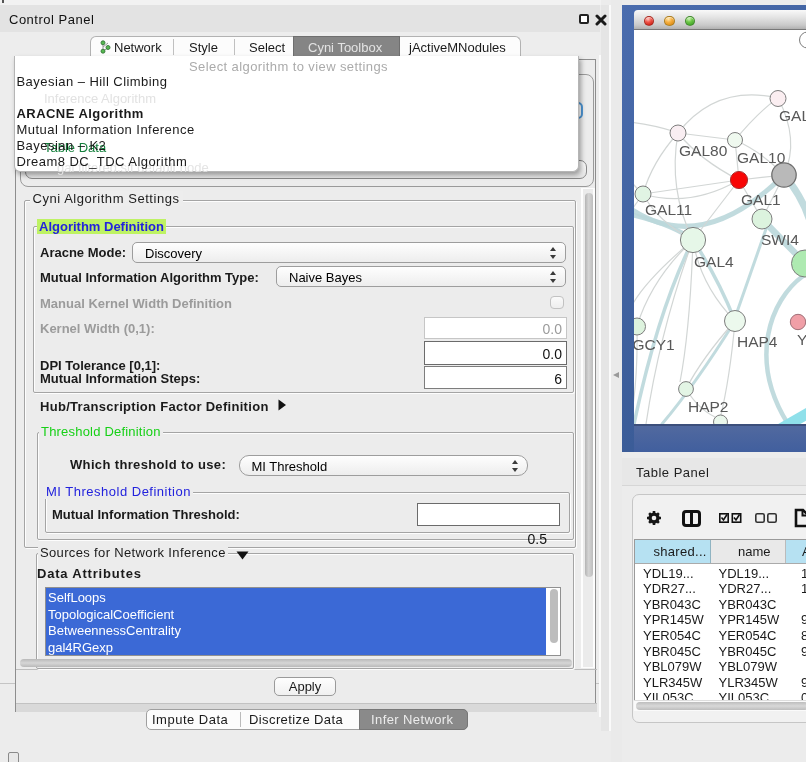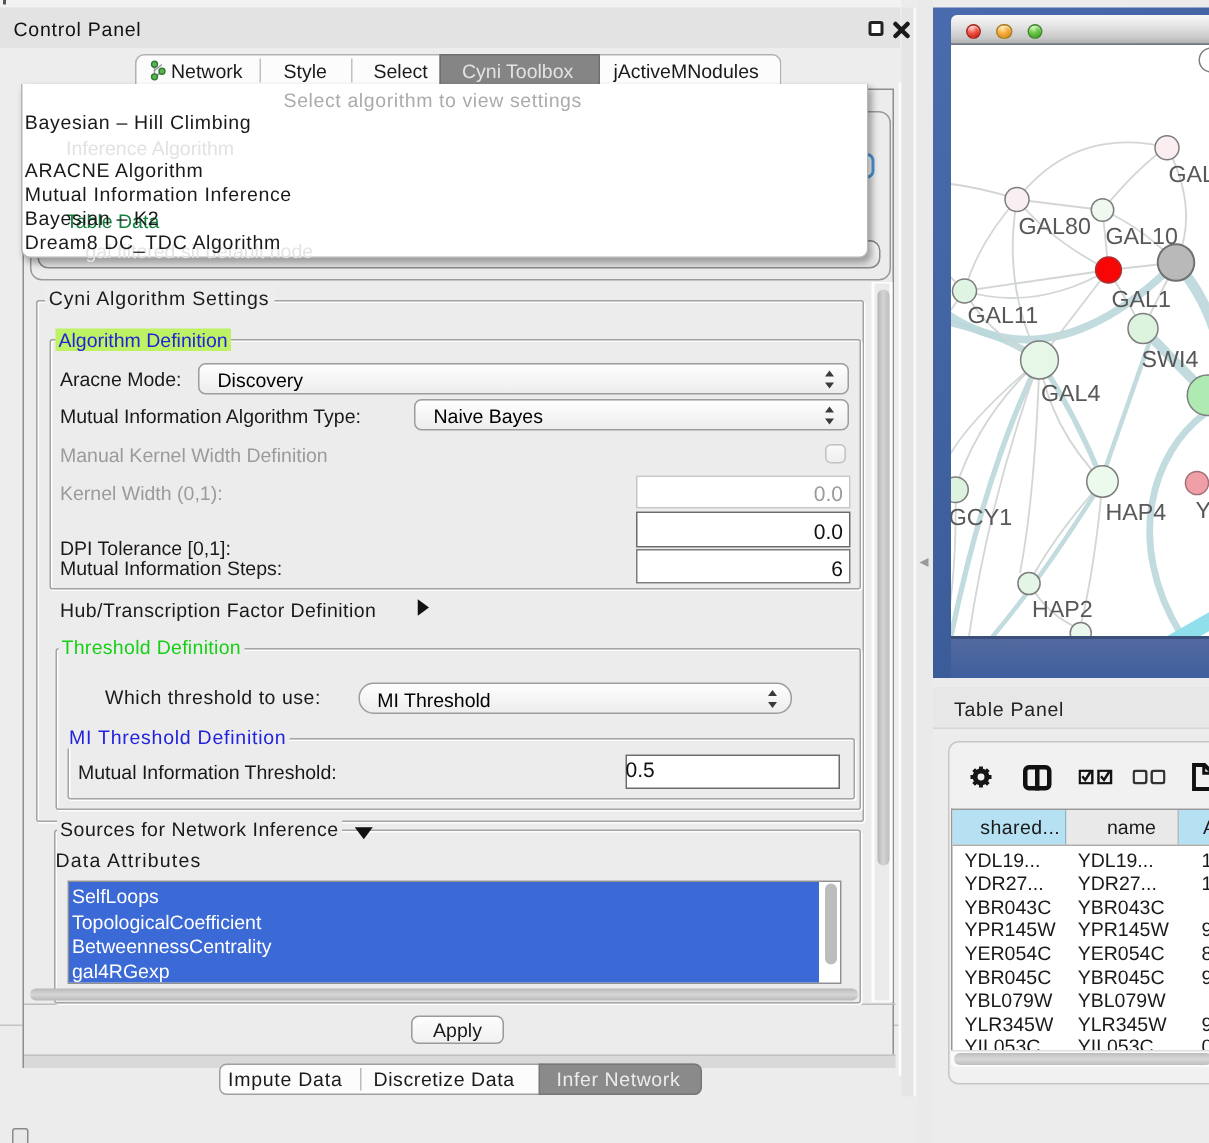--- a/index.html
+++ b/index.html
@@ -1,19 +1,19 @@
 <!DOCTYPE html>
 <html><head>
 <meta charset="utf-8">
 <style>
 * { margin:0; padding:0; box-sizing:border-box; }
 html,body { width:806px; height:762px; background:#ececec; font-family:"Liberation Sans", sans-serif; overflow:hidden; position:relative; }
 .abs { position:absolute; }
 .txt { position:absolute; font-size:13px; color:#1a1a1a; white-space:nowrap; }
-.b { font-weight:normal; }
+.b { font-weight:bold; }
 </style>
 </head>
 <body>
 
 <div class="abs" style="left:0;top:0;width:601px;height:5px;background:#f2f2f2;"></div>
 <div class="abs" id="cpwin" style="left:0;top:5px;width:600.5px;height:679px;background:#ededed;border-bottom:1px solid #c4c4c4;">
   <div class="abs" style="left:598.5px;top:50px;width:2px;height:662px;background:#fbfbfb;"></div>
 
   <div class="abs" style="left:0;top:0;width:600px;height:27px;background:#e3e3e3;"></div>
   <div class="txt" style="left:9px;top:7px;color:#111;letter-spacing:0.5px;">Control Panel</div>
@@ -91,21 +91,21 @@
   <div class="txt b" style="left:70px;top:452px;letter-spacing:0.35px;">Which threshold to use:</div>
   <div class="combo abs" style="left:238.5px;top:449.5px;width:289px;height:21px;border-radius:10px;">
     <span style="position:absolute;left:12px;top:3px;font-size:13px;">MI Threshold</span>
   </div>
 
   <div class="abs" style="left:44.5px;top:487px;width:525px;height:41px;border:1px solid #a4a4a4;border-radius:2px;box-shadow:1px 1px 0 #fdfdfd, inset 1px 1px 0 #fdfdfd;"></div>
   <div class="txt" style="left:44px;top:478.5px;background:#ececec;padding:0 2px;color:#2222dd;letter-spacing:0.5px;">MI Threshold Definition</div>
 
   <div class="txt b" style="left:52px;top:501.5px;">Mutual Information Threshold:</div>
   <div class="abs" style="left:417px;top:497.5px;width:143px;height:23px;border:1px solid #6b6b6b;background:#fff;"></div>
-  <div class="txt" style="left:417px;top:500px;width:130px;text-align:left;color:#111;font-size:14px;">0.5</div>
+  <div class="txt" style="left:417px;top:526px;width:130px;text-align:right;color:#111;font-size:14px;">0.5</div>
 
   <div class="abs" style="left:36px;top:548px;width:538px;height:116px;border:1px solid #a4a4a4;border-radius:2px;box-shadow:1px 1px 0 #fdfdfd, inset 1px 1px 0 #fdfdfd;"></div>
   <div class="txt" style="left:38px;top:540px;background:#ececec;padding:0 2px;letter-spacing:0.35px;">Sources for Network Inference</div>
   <svg class="abs" style="left:236px;top:544.5px;" width="13" height="11" viewBox="0 0 13 11">
       <path d="M0.5 1.5 L12.5 1.5 L6.5 9.5 Z" fill="#111"></path>
     </svg>
 
   <div class="txt b" style="left:37px;top:560.5px;letter-spacing:0.8px;">Data Attributes</div>
 
   <div class="abs" style="left:44.5px;top:581.5px;width:516.5px;height:69px;border:1px solid #909090;background:#fff;"></div>

